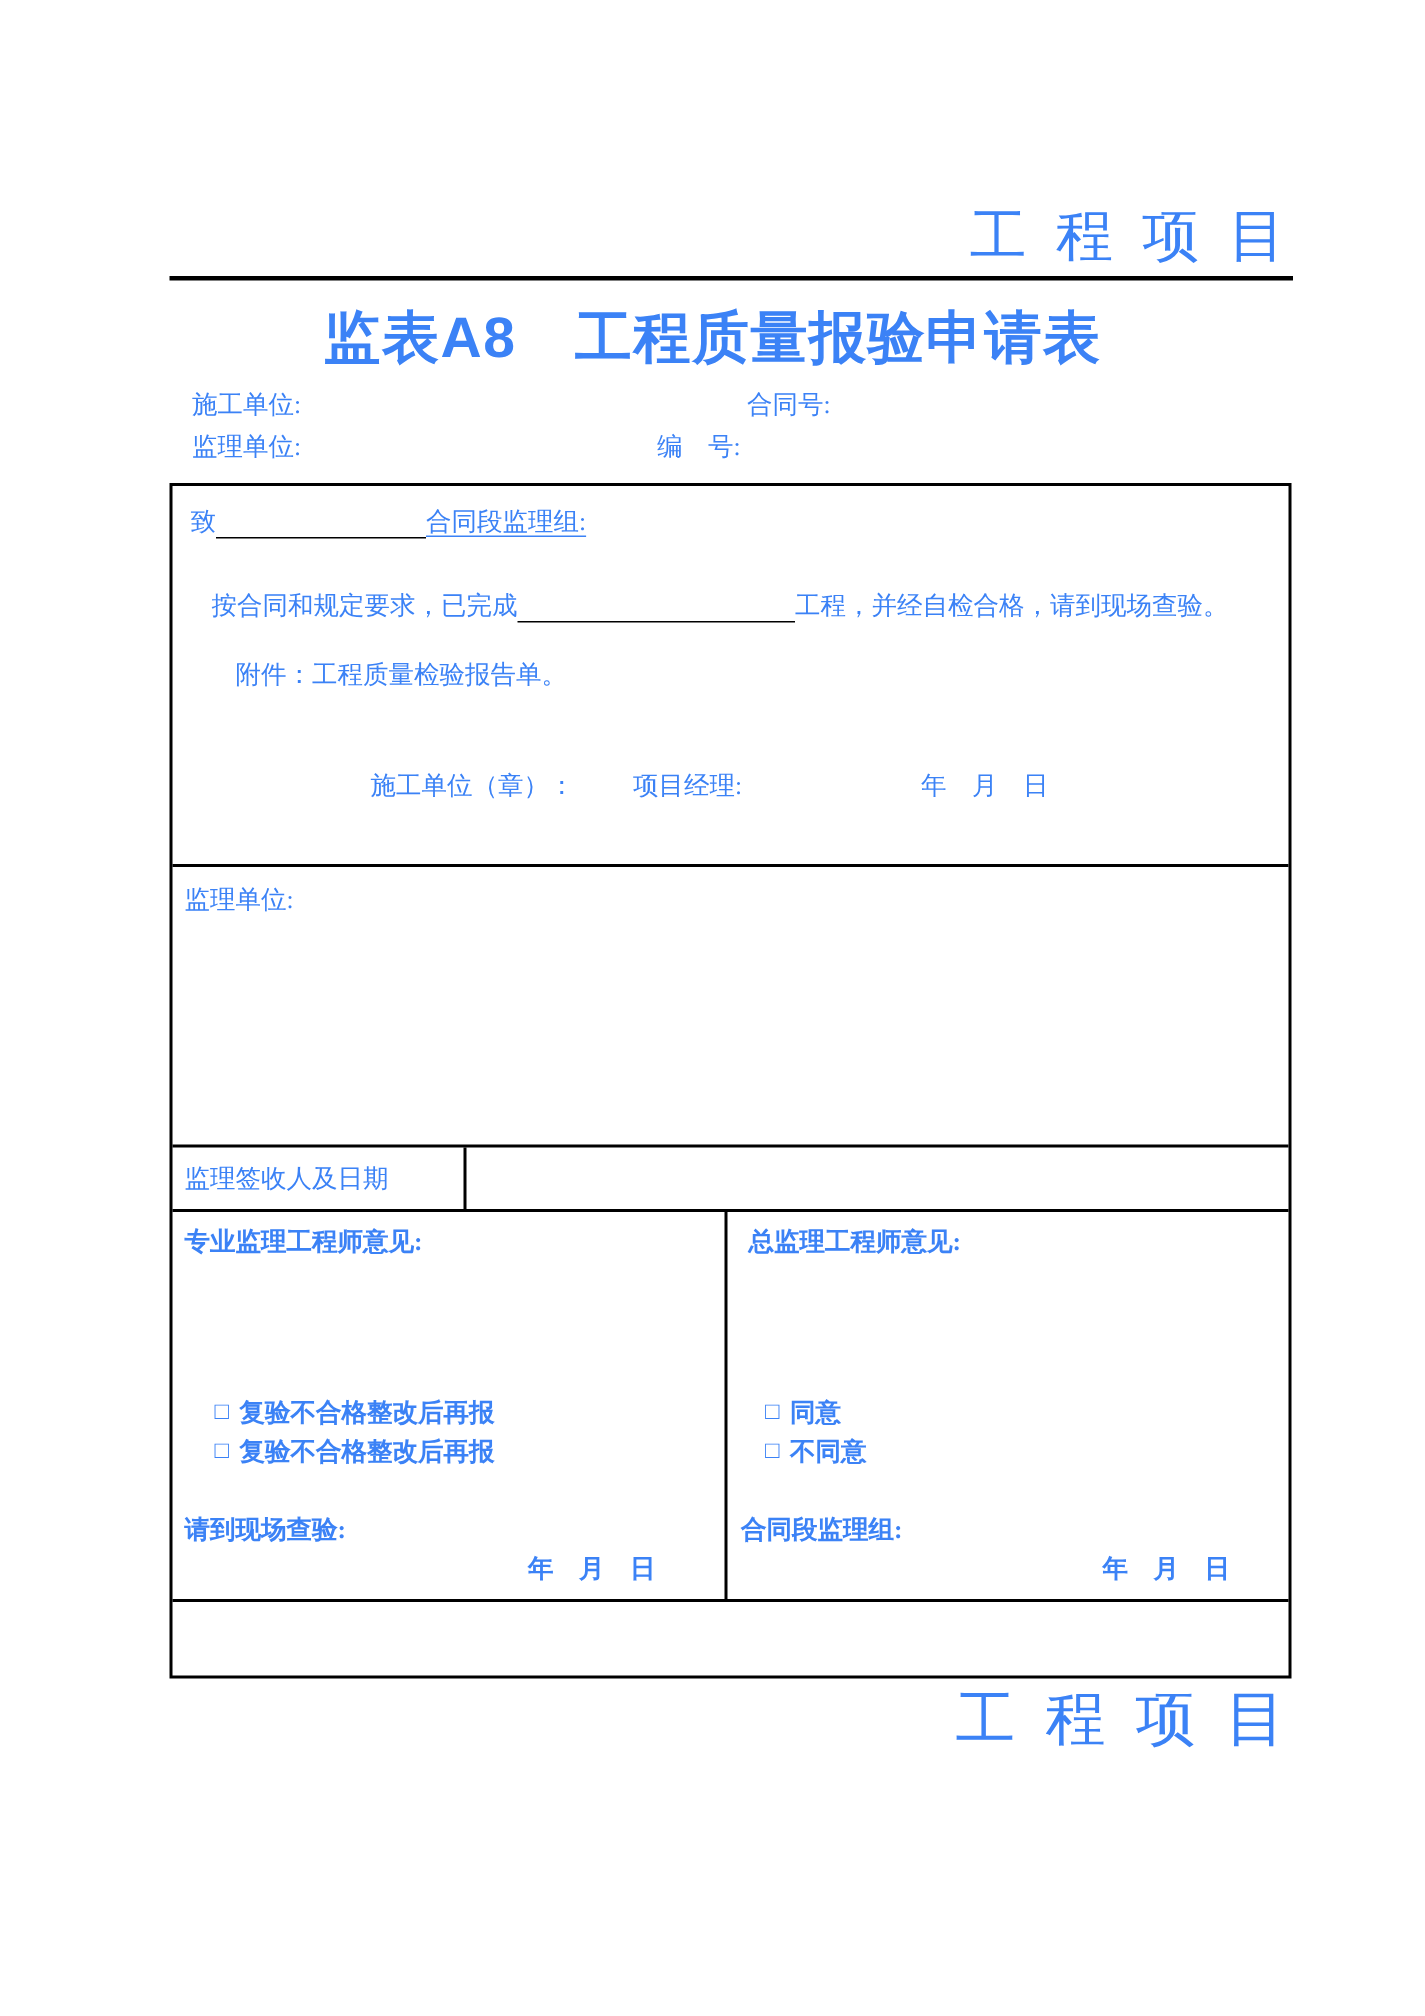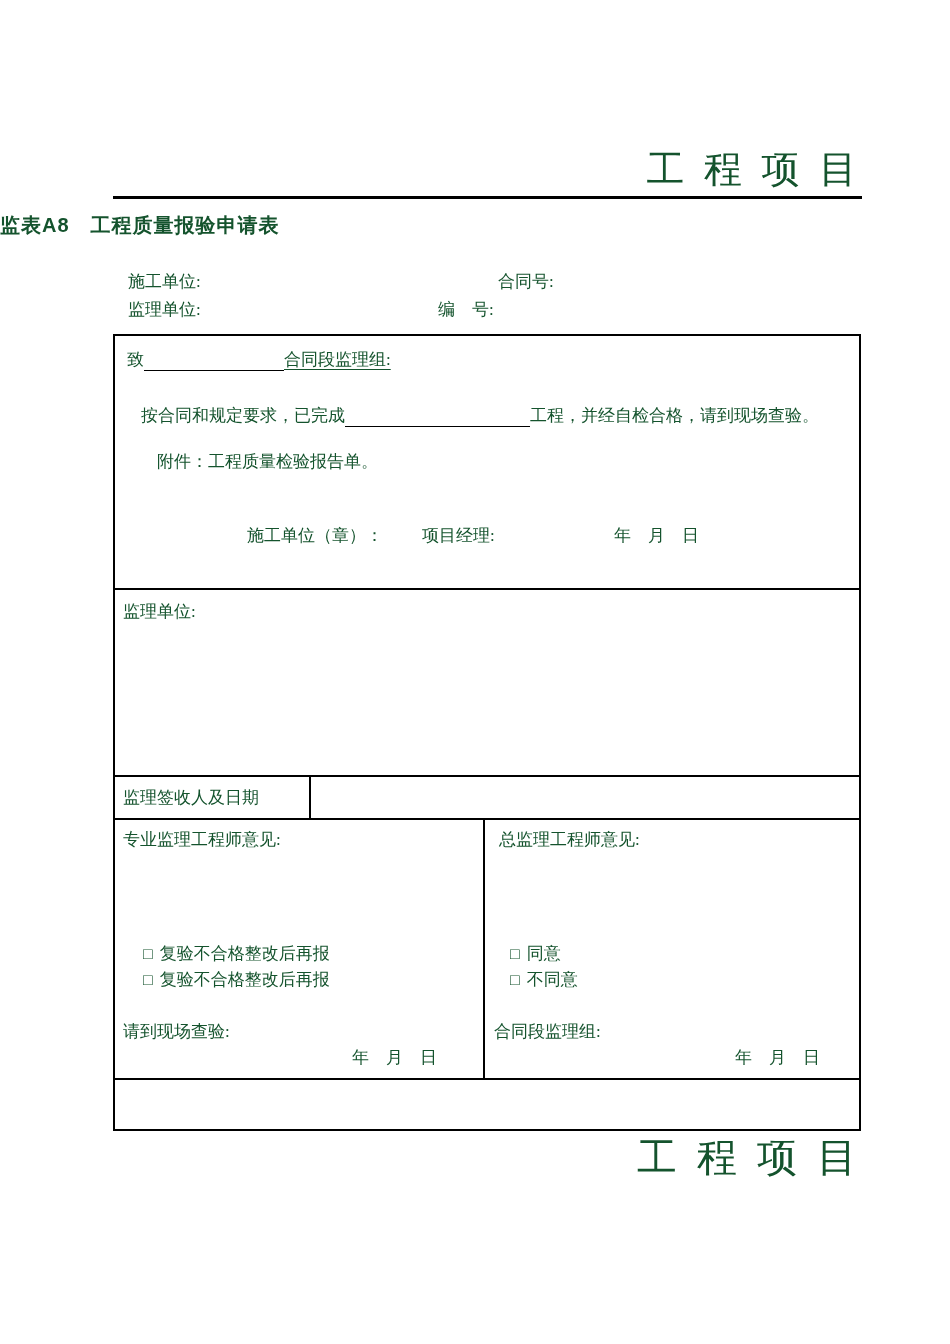--- a/index.html
+++ b/index.html
@@ -1,52 +1,52 @@
 <!DOCTYPE html>
 <html><head>
 <meta charset="utf-8">
 <style>
   * { margin:0; padding:0; box-sizing:border-box; }
   body { background:#ffffff; }
   .page {
-    position:relative; width:950px; height:1292px; margin:12px auto;
-    background:#fff; color:#14532d;
+    position:relative; width:950px; height:1292px; margin:0 auto;
+    background:#fff; color:#3b82f6;
     font-family:"Liberation Serif", serif; overflow:hidden;
   }
   .watermark {
     position:absolute; white-space:nowrap; font-size:38px;
     letter-spacing:5px; font-family:"Liberation Serif", serif;
   }
   .watermark.top { top:132px; right:88px; }
   .watermark.bottom { top:1118px; right:88px; font-size:40px; }
   .divider { position:absolute; left:113px; top:184px; width:749px; height:3px; background:#000; }
   .title {
-    position:absolute; top:200px; left:0; width:100%; text-align:left;
-    font-size:20px; font-weight:bold; letter-spacing:1px;
+    position:absolute; top:200px; left:0; width:100%; text-align:center;
+    font-size:38px; font-weight:bold; letter-spacing:1px;
     font-family:"Liberation Sans", sans-serif;
   }
   .t { position:absolute; font-size:17px; white-space:nowrap; }
   .meta1a { left:128px; top:258px; }
   .meta1b { left:498px; top:258px; }
   .meta2a { left:128px; top:286px; }
   .meta2b { left:438px; top:286px; }
   .table {
     position:absolute; left:113px; top:322px; width:748px; height:797px;
     border:2px solid #000; display:flex; flex-direction:column;
   }
   .sec { position:relative; border-bottom:2px solid #000; }
   .sec1 { height:254px; }
   .sec2 { height:187px; }
   .row3 { height:43px; display:flex; border-bottom:2px solid #000;gap:12px; }
   .cell-label {
     width:196px; border-right:2px solid #000; display:flex;
     align-items:center; padding-left:8px; font-size:17px; white-space:nowrap;
   }
   .cell-value { flex:1; }
-  .sec4 { height:260px; display:flex; border-bottom:2px solid #000; }
+  .sec4 { height:260px; display:flex; border-bottom:2px solid #000;font-weight:bold; }
   .col-left { width:370px; border-right:2px solid #000; position:relative; }
   .col-right { flex:1; position:relative; }
   .row5 { flex:1; display:flex; }
   .blank {
     display:inline-block; border-bottom:1px solid #000;
     height:19px; vertical-align:bottom;
   }
   .w140 { width:140px; }
   .w185 { width:185px; }
   .underlined { text-decoration:underline; text-underline-offset:4px; }

